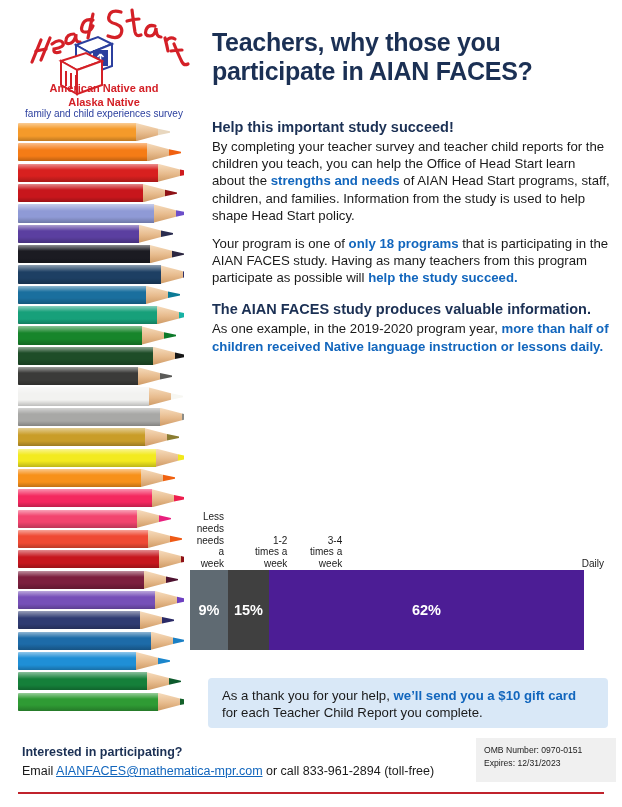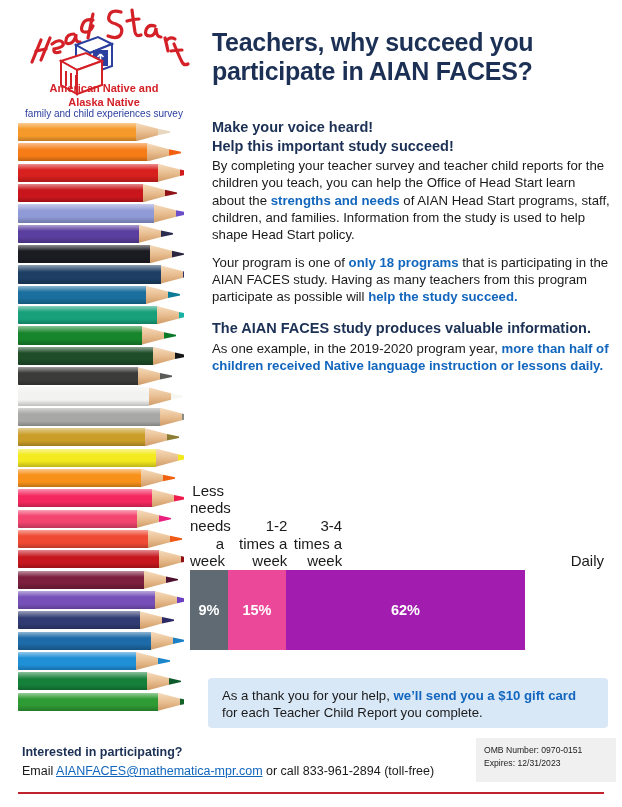--- a/index.html
+++ b/index.html
@@ -58,21 +58,21 @@
     color: #1a1a1a; font-size: 13.2px; line-height: 1.30; margin-bottom: 11px;
   }
   .para b { color: #1266bd; }
   .spacer-sm { height: 4px; }
 
   
   .chart { position: absolute; left: 190px; top: 498px; width: 418px; }
   .chart-labels { position: relative; height: 72px; }
   .chart-label {
     position: absolute; bottom: 0;
-    font-size: 15px; line-height: 1.18; color: #1a1a1a;
+    font-size: 10px; line-height: 1.18; color: #1a1a1a;
     text-align: right;
   }
   .bar { display: flex; height: 80px; width: 418px; }
   .seg { position: relative; }
   .seg span {
     position: absolute; left: 0; right: 0; top: 50%; transform: translateY(-50%);
     text-align: center; color: #fff; font-weight: bold; font-size: 14.5px;
   }
 
   
@@ -294,26 +294,25 @@
         <div class="wood"></div>
         <div class="tip" style="background:#0d5a2c"></div>
       </div>
       <div class="pencil" style="top: 570.655px; height: 18.1448px; width: 174px;">
         <div class="barrel" style="background:#2f9b34"></div>
         <div class="wood"></div>
         <div class="tip" style="background:#14612a"></div>
       </div>
     </div>
 
-  <h1 class="headline">Teachers, why succeed you participate in AIAN FACES?</h1>
+  <h1 class="headline">Teachers, why those you participate in AIAN FACES?</h1>
 
   <div class="content">
 
     <div>
-      <div class="sec-head">Make your voice heard!</div>
     </div>
 
     <div>
       <div class="sec-head">Help this important study succeed!</div>
       <div class="para">By completing your teacher survey and teacher child reports for the children you teach, you can help the Office of Head Start learn about the <b>strengths and needs</b> of AIAN Head Start programs, staff, children, and families. Information from the study is used to help shape Head Start policy.</div>
     </div>
 
     <div>
       <div class="para">Your program is one of <b>only 18 programs</b> that is participating in the AIAN FACES study. Having as many teachers from this program participate as possible will <b>help the study succeed.</b></div>
     </div>
@@ -346,24 +345,24 @@
           <div>week</div>
         </div>
         <div class="chart-label" style="left: 156.222px; width: 257.778px; margin-top: 32px;">
           <div>Daily</div>
         </div>
       </div>
     <div class="bar" id="chart-bar">
         <div class="seg" style="width: 38px; background: rgb(95, 106, 114);">
           <span>9%</span>
         </div>
-        <div class="seg" style="width: 58px; background: #ec4899;">
+        <div class="seg" style="width: 41px; background: #404040;">
           <span>15%</span>
         </div>
-        <div class="seg" style="width: 239px; background: #a21caf;">
+        <div class="seg" style="width: 315px; background: #4c1d95;">
           <span>62%</span>
         </div>
       </div>
   </div>
 
   <div class="callout">As a thank you for your help, <b>we’ll send you a $10 gift card</b> for each Teacher Child Report you complete.</div>
 
   <div class="footer">
     <div class="footer-head">Interested in participating?</div>
     <div class="footer-line"><span>Email </span><a href="#">AIANFACES@mathematica-mpr.com</a><span> or call 833-961-2894 (toll-free)</span></div>

